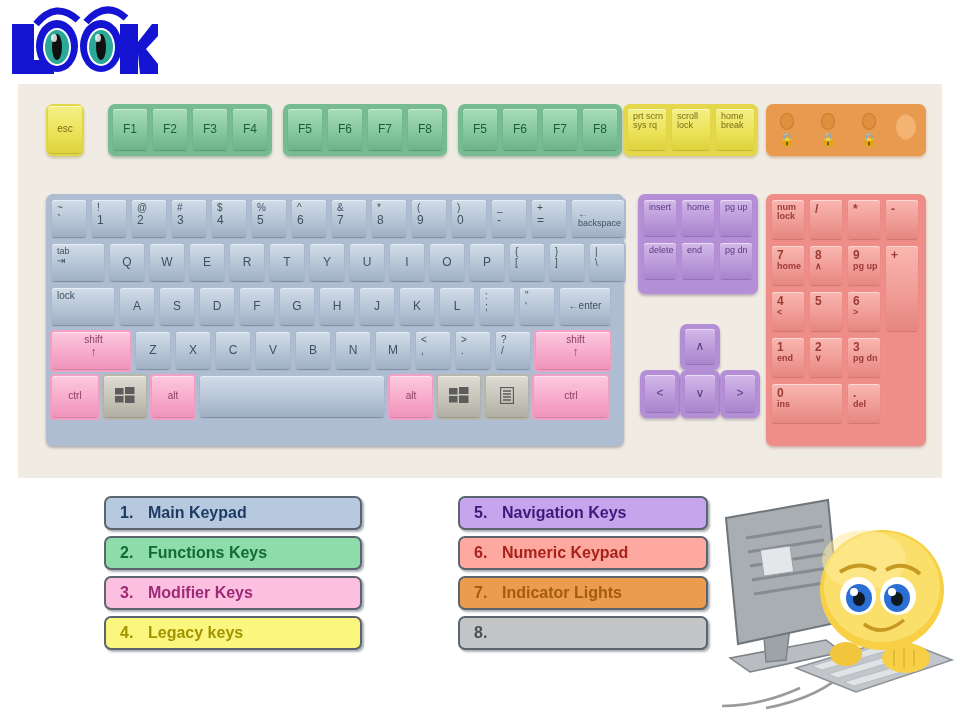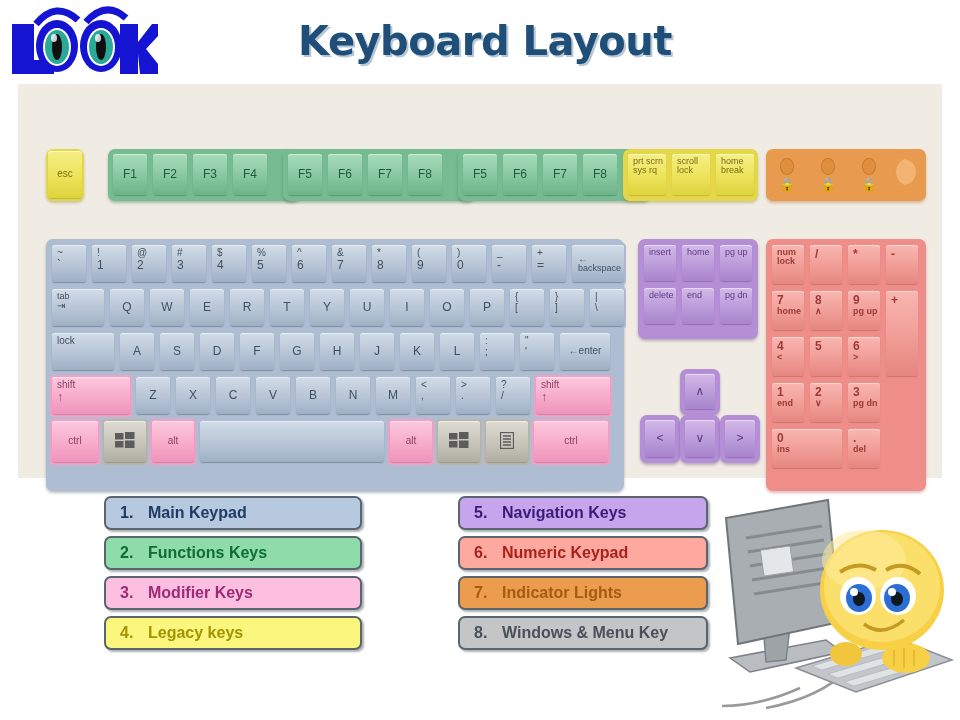--- a/index.html
+++ b/index.html
@@ -65,20 +65,21 @@
     background:linear-gradient(#f5ef86,#ece35a 55%,#ddd33c);
     box-shadow:inset 0 1px 0 #fbf8c4, 0 1px 1px rgba(120,110,20,.3);
     color:#7a6b17;
   }
   
   .pink{background:#f2a0c4;}
   .pink .kcap{
     background:linear-gradient(#fcc8de,#f7abca 55%,#ef93bb);
     box-shadow:inset 0 1px 0 #ffe2ee, 0 1px 1px rgba(130,60,95,.3);
     color:#8c3f63;
+    align-items:center;
   }
   
   .gray{background:#b9b6ac;}
   .gray .kcap{
     background:linear-gradient(#dedbd2,#c7c4ba 55%,#b0ada3);
     box-shadow:inset 0 1px 0 #f0eee8, 0 1px 1px rgba(80,78,70,.3);
     color:#4d4a43;
   }
   
   .purple{background:#b48fd6;}
@@ -89,23 +90,23 @@
   }
   
   .salmon{background:#ef8e88;}
   .salmon .kcap{
     background:linear-gradient(#f9b6b0,#f09d96 55%,#e5867f);
     box-shadow:inset 0 1px 0 #fdd8d4, 0 1px 1px rgba(130,55,50,.3);
     color:#9c3a34;
     font-weight:bold;
   }
 
-  .grp{position:absolute;border-radius:7px;margin-top:45px;}
+  .grp{position:absolute;border-radius:7px;}
   .grp.blue{box-shadow:0 2px 3px rgba(60,70,85,.35);}
-  .grp.green{box-shadow:0 2px 3px rgba(40,90,60,.35);padding-left:28px;}
+  .grp.green{box-shadow:0 2px 3px rgba(40,90,60,.35);}
   .grp.yellow{box-shadow:0 2px 3px rgba(130,120,30,.35);}
   .grp.purple{box-shadow:0 2px 3px rgba(80,50,110,.35);}
   .grp.salmon{box-shadow:0 2px 3px rgba(150,65,60,.35);}
   .grp.orange{background:#e89a4e;box-shadow:0 2px 3px rgba(160,90,30,.35);}
 
   .k-sub{font-size:9px;}
   .k-top{font-size:10px;}
   .k-big{font-size:12px;}
 
   
@@ -160,21 +161,20 @@
       <ellipse cx="93" cy="44" rx="21" ry="26" fill="#1414d2"></ellipse>
       <ellipse cx="93" cy="45" rx="14" ry="19" fill="#ffffff"></ellipse>
       <ellipse cx="93" cy="45" rx="12" ry="17" fill="#2aa898"></ellipse>
       <ellipse cx="93" cy="45" rx="5" ry="13" fill="#101010"></ellipse>
       <ellipse cx="90" cy="36" rx="3" ry="4" fill="#ffffff" opacity=".8"></ellipse>
 
       <path d="M112 22 L130 22 L130 40 L144 22 L150 22 L150 34 L138 47 L150 62 L150 72 L132 72 L130 52 L130 72 L112 72 Z" fill="#1414d2"></path>
     </svg>
   </div>
 
-  <div id="page-title">Keyboard Layout</div>
 </div>
 
 <div id="kb-panel">
 
   <div class="key yellow grp" style="left:28px;top:20px;width:38px;height:52px;">
     <div class="kcap">esc</div>
   </div>
 
   <div id="fgroup-0" class="grp green" style="left:90px;top:20px;width:164px;height:52px;">
       <div class="key green" style="left: 3px; top: 3px; width: 38px; height: 46px;">
@@ -807,21 +807,20 @@
     <div class="legend-box" style="left: 458px; top: 536px; width: 250px; height: 34px; background: rgb(253, 169, 160); color: rgb(168, 34, 28);">
       <span class="num">6.</span>
       <span>Numeric Keypad</span>
     </div>
     <div class="legend-box" style="left: 458px; top: 576px; width: 250px; height: 34px; background: rgb(235, 156, 76); color: rgb(163, 92, 16);">
       <span class="num">7.</span>
       <span>Indicator Lights</span>
     </div>
     <div class="legend-box" style="left: 458px; top: 616px; width: 250px; height: 34px; background: rgb(195, 197, 199); color: rgb(74, 80, 87);">
       <span class="num">8.</span>
-      <span>Windows &amp; Menu Key</span>
     </div>
   </div>
 
 <div id="mascot">
   <svg width="258" height="226" viewBox="0 0 258 226">
 
     <path d="M100 196 Q60 214 22 214" stroke="#9a9a9a" stroke-width="2.5" fill="none"></path>
     <path d="M150 176 Q120 206 66 216" stroke="#9a9a9a" stroke-width="2.5" fill="none"></path>
 
     <path d="M30 166 L126 148 L142 160 L50 180 Z" fill="#b9bcc0" stroke="#7d8287" stroke-width="1.5"></path>

